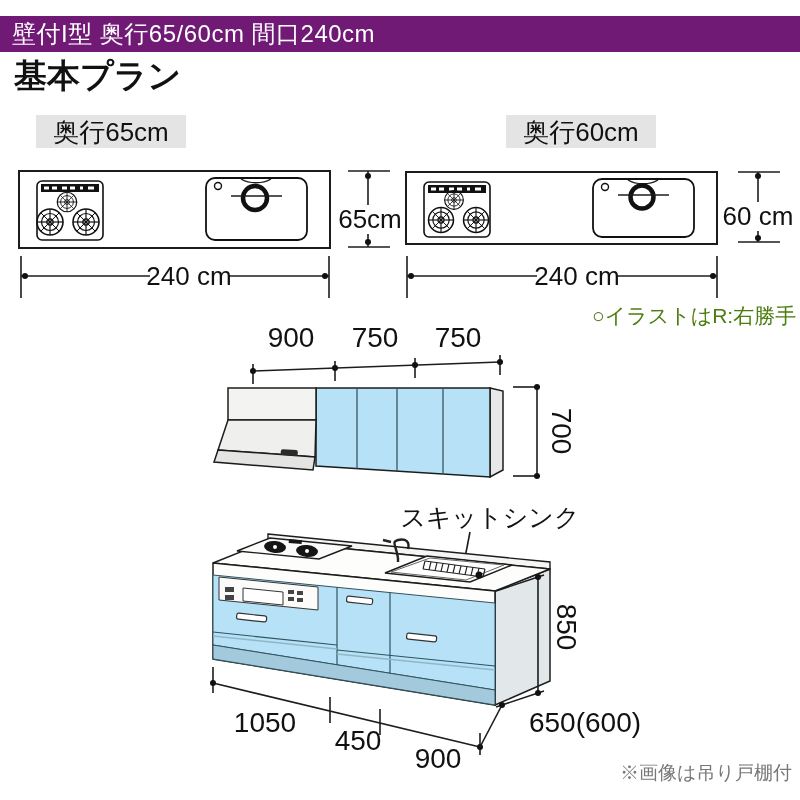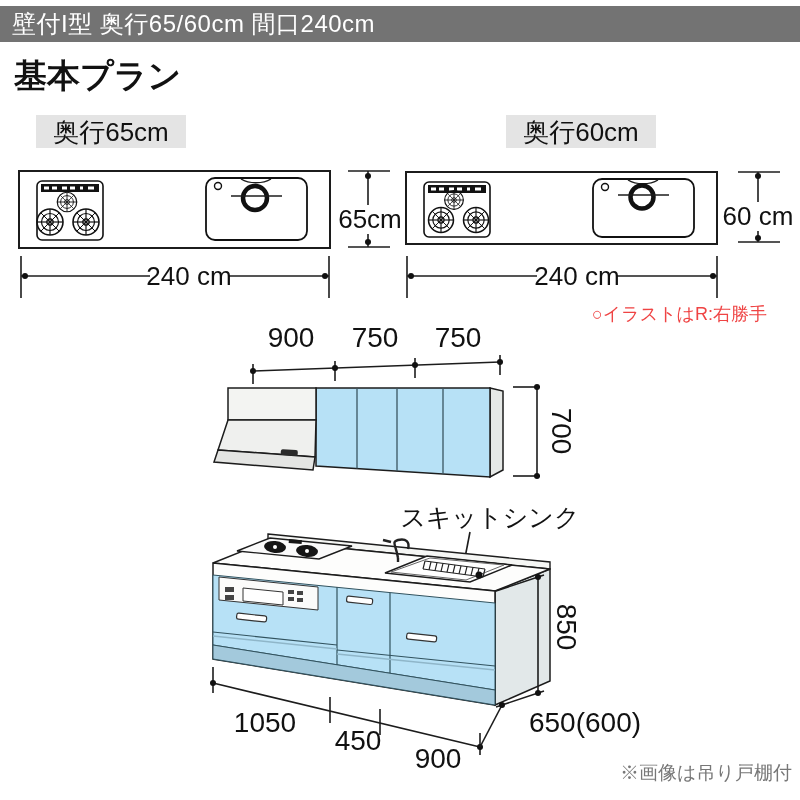--- a/index.html
+++ b/index.html
@@ -1,22 +1,22 @@
 <!DOCTYPE html>
 <html><head>
 <meta charset="utf-8">
 <style>
   html,body{margin:0;padding:0;background:#fff;}
   #page{position:relative;width:800px;height:800px;background:#fff;overflow:hidden;
         font-family:"Liberation Sans",sans-serif;color:#111;}
-  #header-bar{position:absolute;left:0;top:6px;width:800px;height:36px;background:#737373;
+  #header-bar{position:absolute;left:0;top:16px;width:800px;height:36px;background:#701a75;
         display:flex;align-items:center;}
   #header-bar .t{color:#fff;font-size:24px;padding-left:12px;letter-spacing:0.5px;white-space:nowrap;}
   #section-heading{position:absolute;left:14px;top:54px;font-size:33px;font-weight:bold;}
-  .note{position:absolute;font-size:18px;color:#ef4444;white-space:nowrap;}
+  .note{position:absolute;font-size:21px;color:#4d7c0f;white-space:nowrap;}
   #footnote{position:absolute;left:620px;top:760px;font-size:19px;color:#777;white-space:nowrap;}
   svg{position:absolute;overflow:visible;}
   svg text{font-family:"Liberation Sans",sans-serif;fill:#111;}
   .dim{font-size:26px;}
   .dimbig{font-size:28px;}
   .outline{fill:#fff;stroke:#1c1c1c;stroke-width:2;}
   .thin{stroke:#1c1c1c;stroke-width:1.4;fill:none;}
   .dline{stroke:#1c1c1c;stroke-width:1.6;fill:none;}
   .dot{fill:#111;}
   .labelbox{fill:#e4e4e4;}

